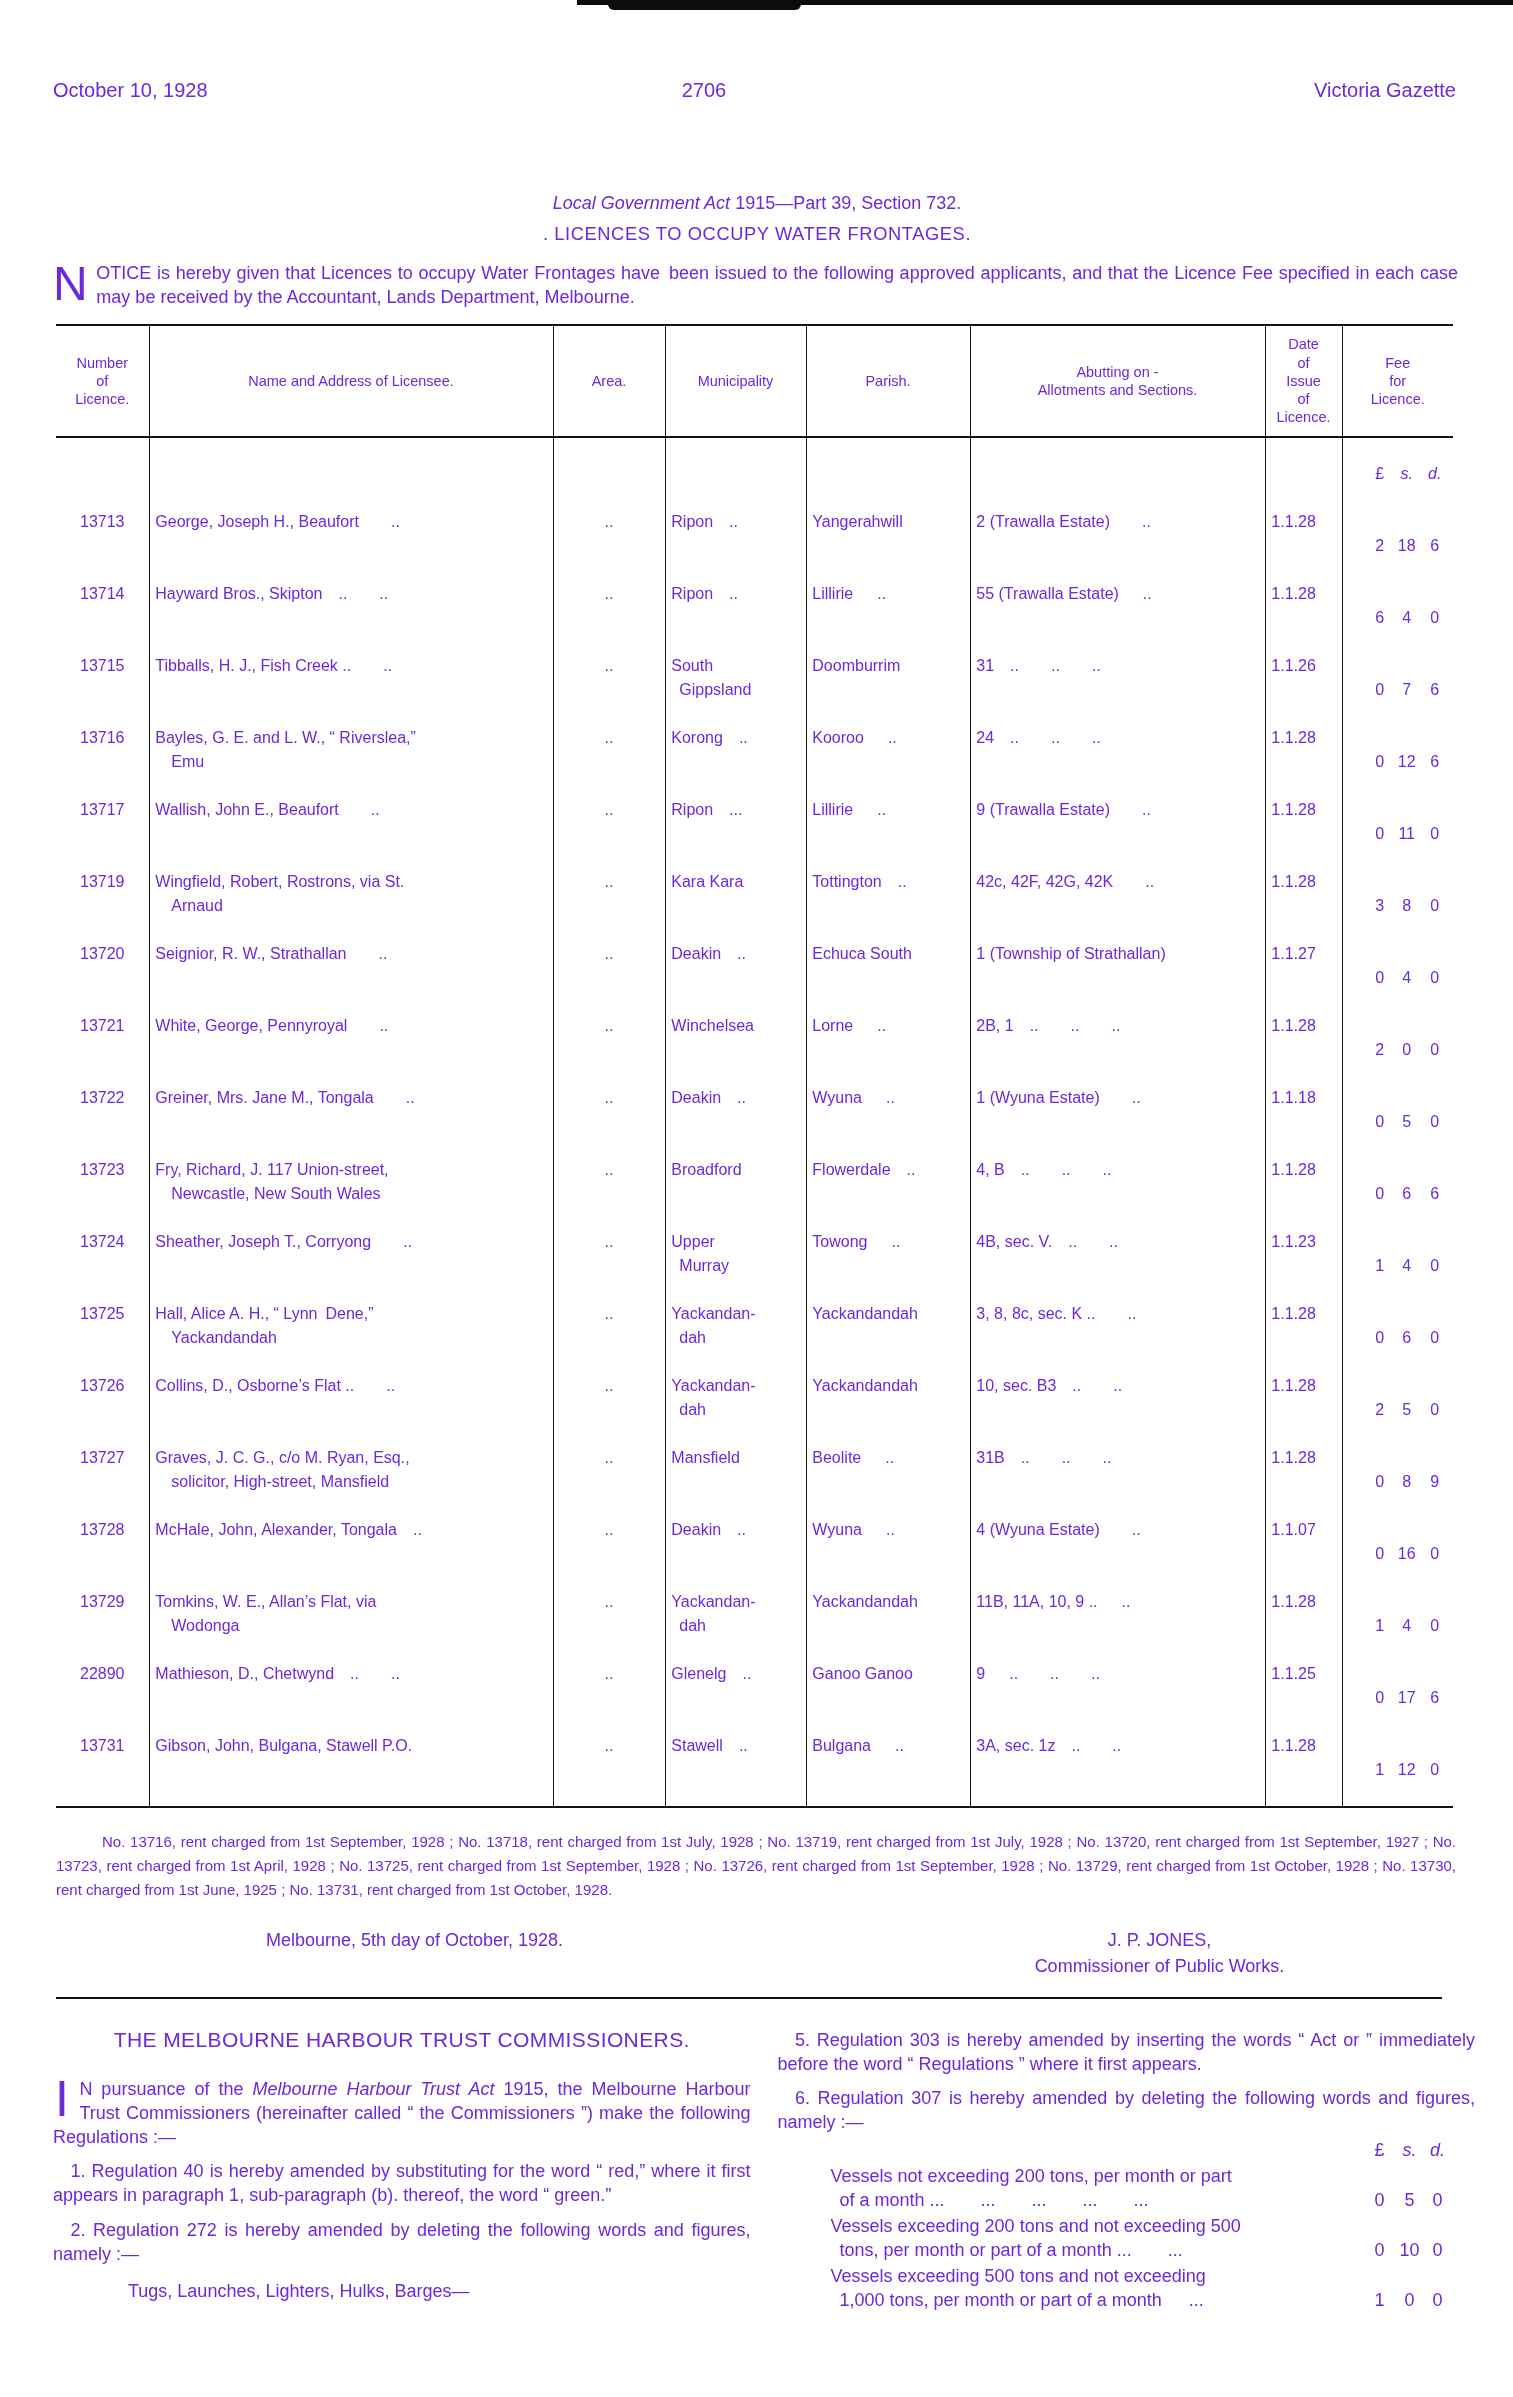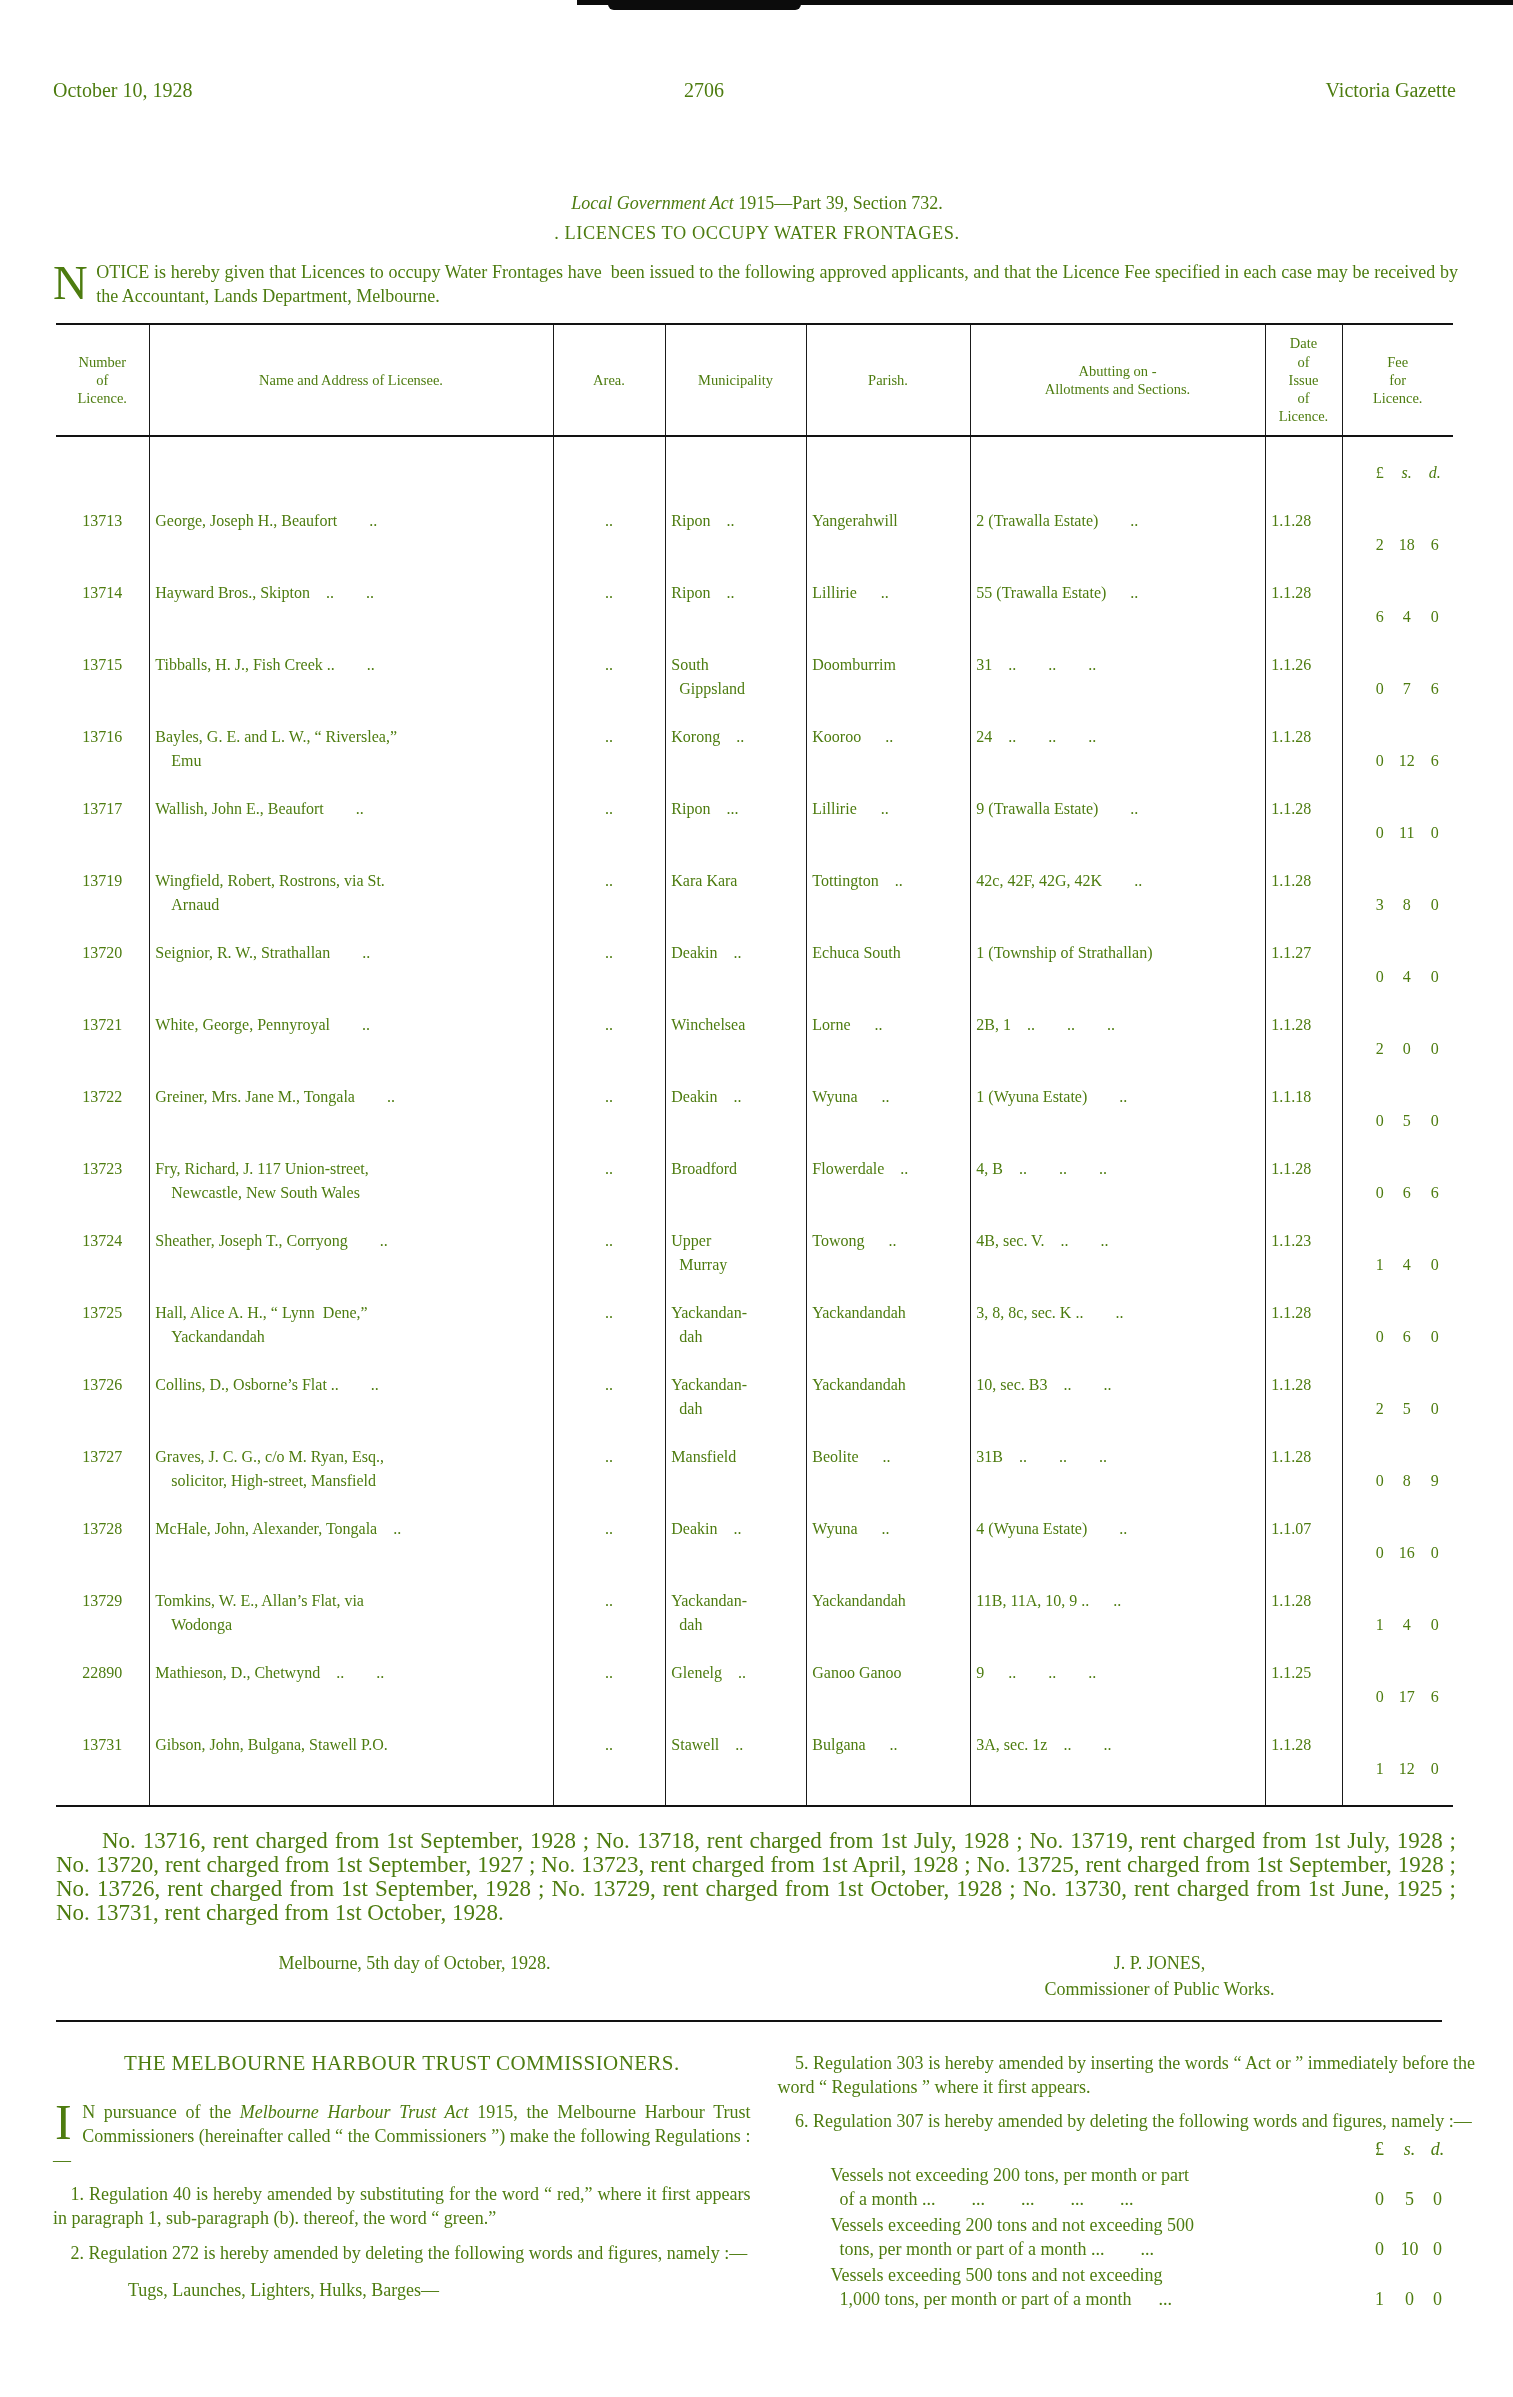--- a/index.html
+++ b/index.html
@@ -1,17 +1,17 @@
 <!DOCTYPE html>
 <html><head>
 <meta charset="utf-8">
 <style>
   html,body{margin:0;padding:0;background:#e8e8e8;}
   .page{position:relative;width:1514px;height:2397px;background:#ffffff;overflow:hidden;
-        font-family:Liberation Serif, serif;color:#4d7c0f;}
+        font-family:Liberation Sans, sans-serif;color:#6d28d9;}
   .italic,.it{font-style:italic;}
   
   .artifact-bar{position:absolute;top:0;left:577px;width:937px;height:4.8px;background:#0c0c0c;}
   .artifact-blob{position:absolute;top:0;left:608px;width:193px;height:9.7px;background:#0c0c0c;border-radius:0 0 5.8px 5.8px;}
   
   .masthead{position:relative;display:flex;justify-content:space-between;align-items:baseline;
             padding:79px 58px 0 53px;font-size:20px;}
   .masthead .page-number{position:absolute;left:0;right:106px;text-align:center;}
   
   .act-line{text-align:center;margin-top:91px;font-size:18px;}
@@ -29,21 +29,21 @@
   .licence-table th:first-child,.licence-table td:first-child{border-left:none;}
   .licence-table td{vertical-align:top;padding:0 5.8px;line-height:24px;white-space:pre-line;}
   .c-num{text-align:center;}
   .c-name{padding-left:8.7px;}
   .c-area{text-align:center;}
   .unit-row td{height:39px;vertical-align:bottom;}
   .fee-parts{display:flex;justify-content:flex-end;}
   .f{display:inline-block;text-align:center;}
   .f.l{width:23px;} .f.s{width:31px;} .f.d{width:25px;}
   
-  .footnote{margin:22px 58px 12px 56px;font-size:23px;line-height:24px;text-indent:46px;text-align:justify;}
+  .footnote{margin:22px 58px 12px 56px;font-size:15px;line-height:24px;text-indent:46px;text-align:justify;}
   .dept-block{display:flex;margin:25px 68px 0 72px;font-size:18px;line-height:26px;}
   .dept-left{width:801px;}
   .dept-line2{text-align:center;padding-right:116px;}
   .dept-right{flex:1;text-align:center;}
   .section-rule{margin:17.4px 0 0 56px;width:1386px;border-top:2.9px solid #121212;}
   
   .columns{display:flex;margin:29px 39px 0 53px;gap:27px;}
   .col{width:710px;font-size:18px;line-height:24px;}
   .col-heading{text-align:center;font-size:21px;letter-spacing:0.4px;margin-bottom:25px;}
   .para{margin:10.6px 0 0 0;text-align:justify;}

